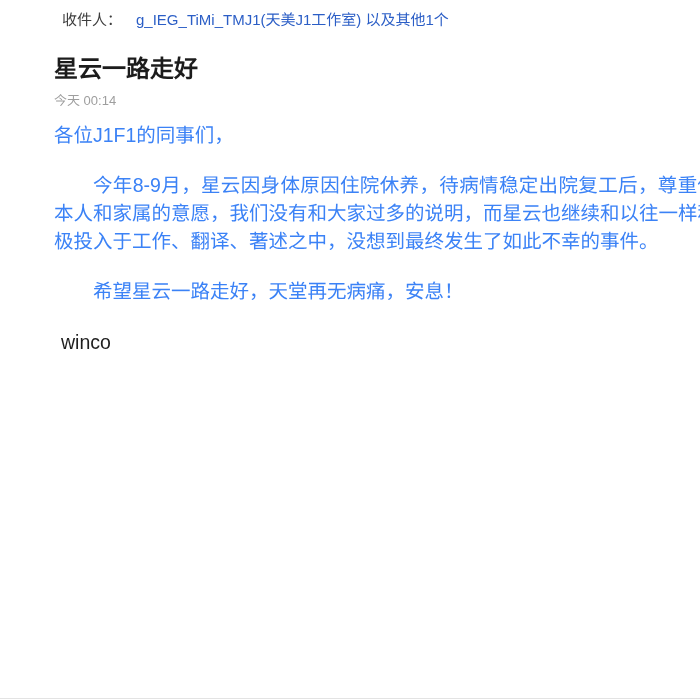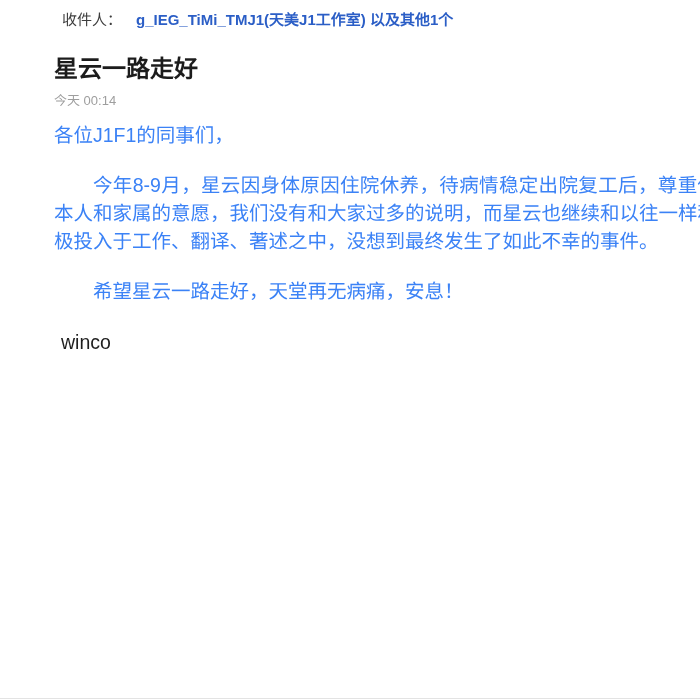--- a/index.html
+++ b/index.html
@@ -25,21 +25,21 @@
     font-size: 15px;
     line-height: 20px;
   }
   .to-label {
     color: #3d3d3d;
     flex: 0 0 auto;
   }
   .to-link {
     margin-left: 14px;
     color: #2b5ec6;
-    font-weight: 700;
+    font-weight: 400;
     text-decoration: none;
     cursor: pointer;
   }
   .subject {
     margin-top: 24px;
     font-size: 24px;
     line-height: 30px;
     font-weight: 700;
     color: #1c1c1c;
   }

